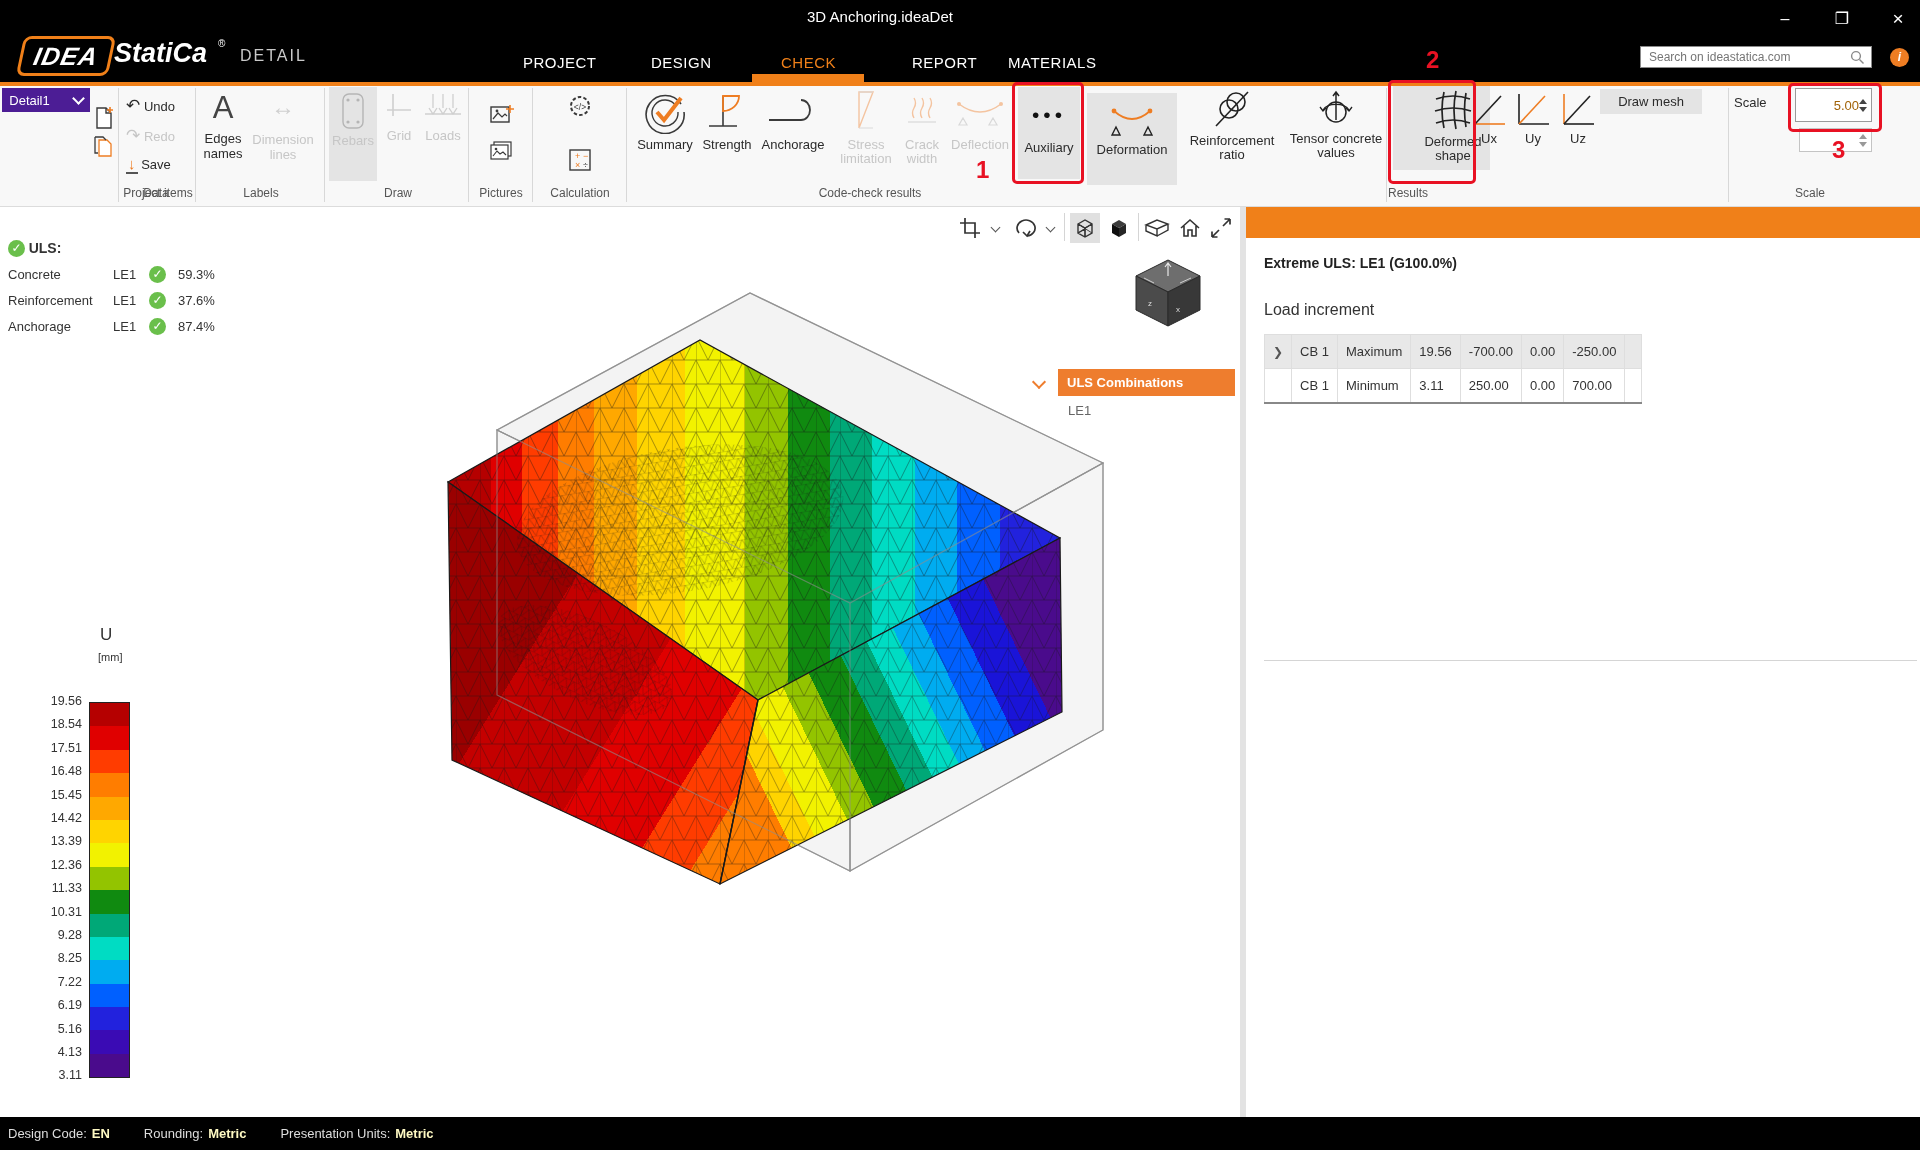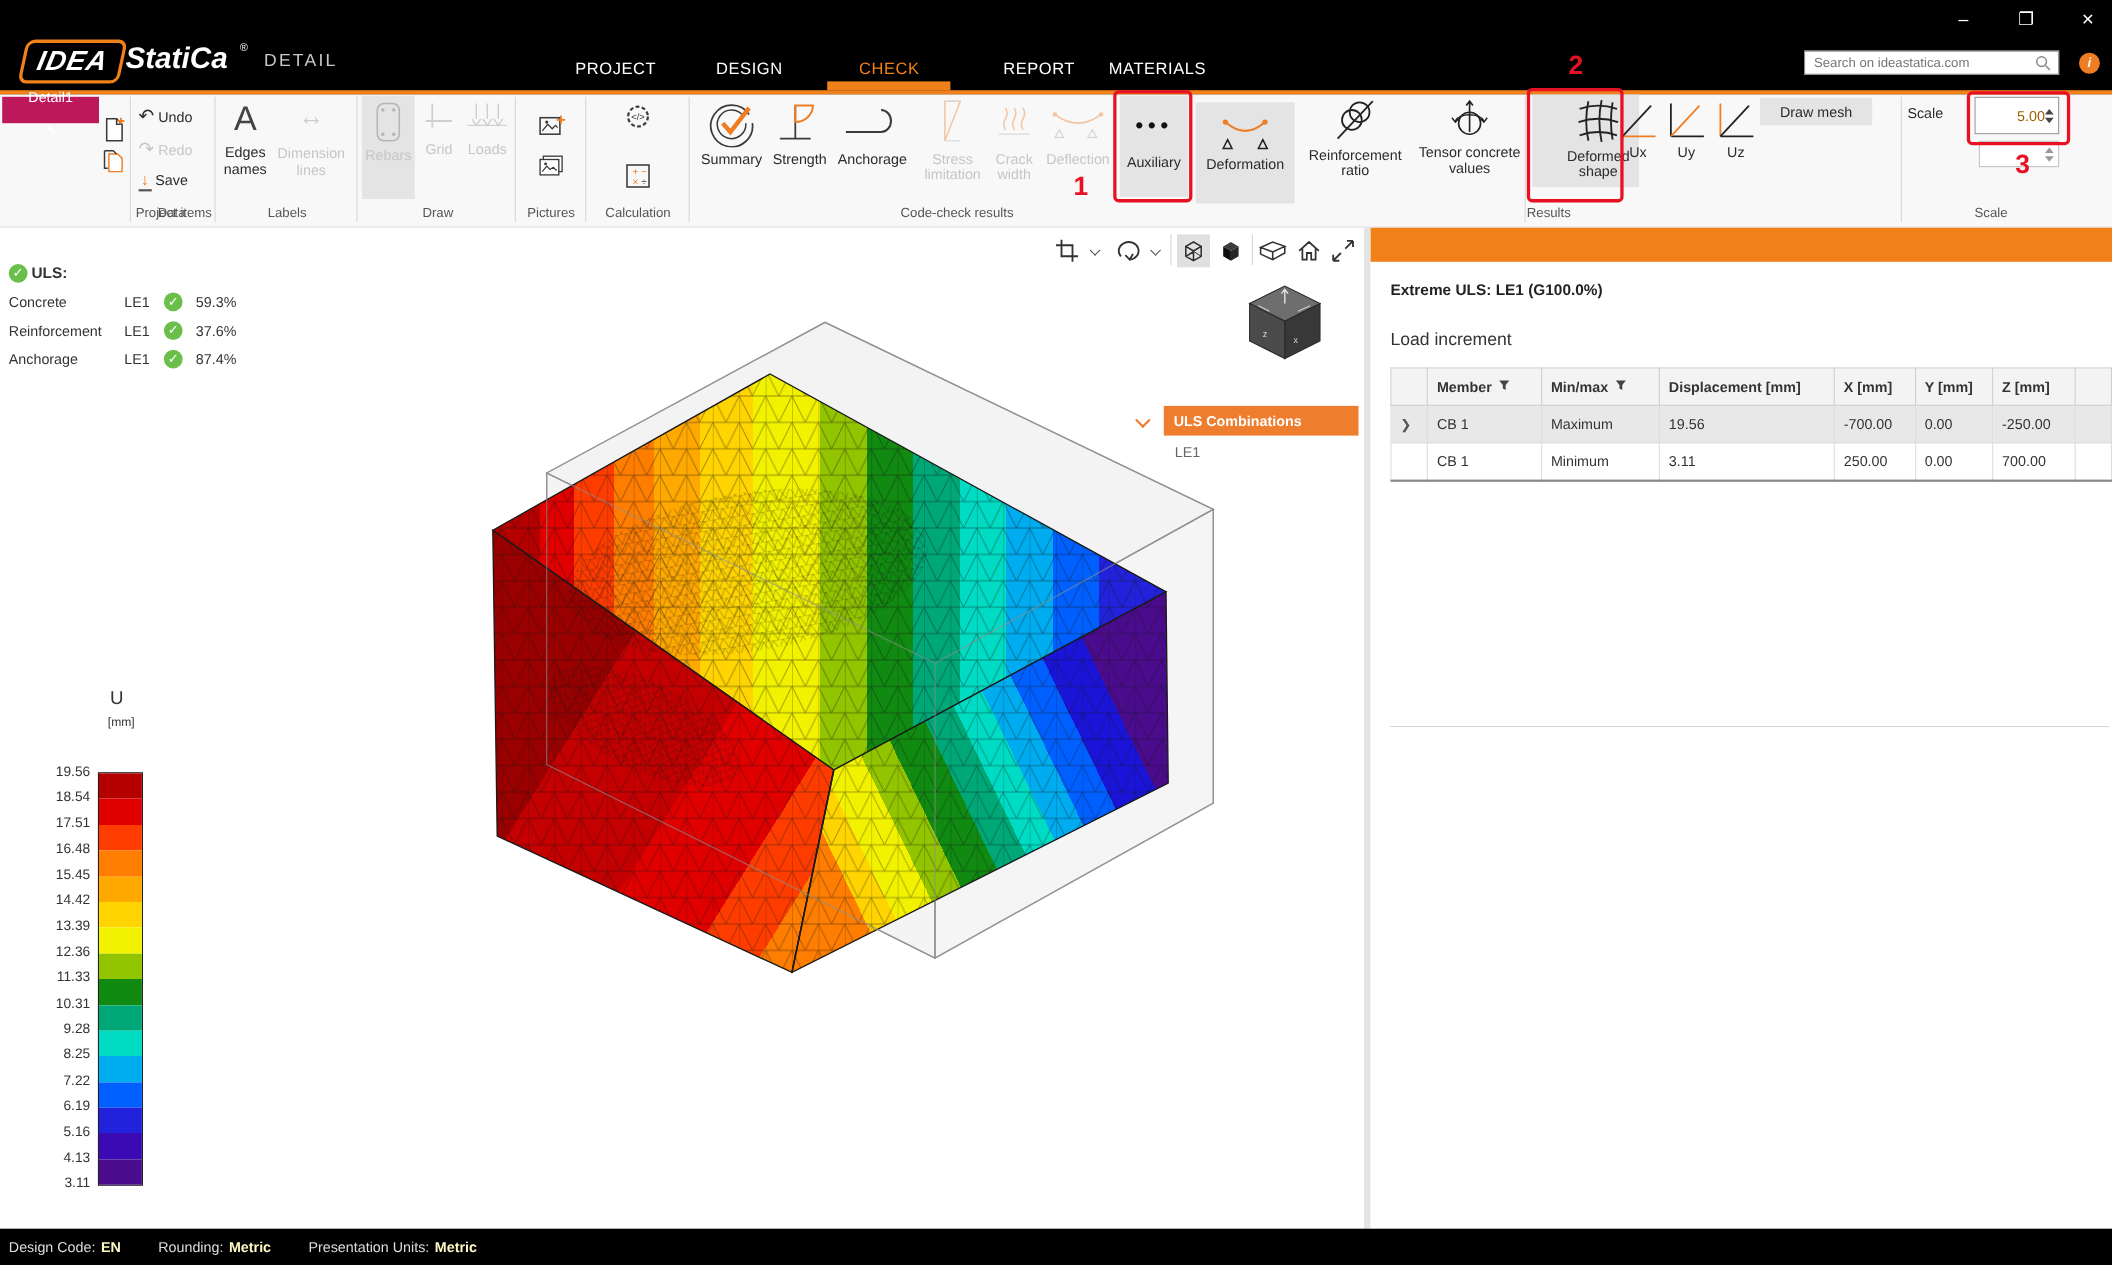--- a/index.html
+++ b/index.html
@@ -24,22 +24,22 @@
   #searchbox input{border:none;outline:none;flex:1;font-size:12px;color:#999;font-family:"Liberation Sans",sans-serif;background:transparent;}
   #info-circle{position:absolute;left:1890px;top:48px;width:19px;height:19px;border-radius:50%;background:#ee7d23;color:#fff;
                font-size:12px;font-weight:bold;text-align:center;line-height:19px;font-style:italic;}
   
   #ribbon{position:absolute;left:0;top:86px;width:1920px;height:120px;background:#f8f8f8;border-bottom:1px solid #dcdcdc;}
   .rsep{position:absolute;top:2px;width:1px;height:114px;background:#d8d8d8;}
   .rgroup-label{position:absolute;top:100px;font-size:12px;color:#555;text-align:center;}
   .rbtn{position:absolute;text-align:center;font-size:13px;color:#2b2b2b;line-height:1.12;cursor:pointer;}
   .rbtn.disabled{color:#c6c6c6;}
   .rbtn.toggled{background:#e4e4e4;}
-  #detail1-btn{position:absolute;left:2px;top:2px;width:88px;height:24px;background:#be185d;color:#fff;font-size:13px;
-               display:flex;align-items:center;justify-content:center;gap:24px;cursor:pointer;flex-direction:column;}
+  #detail1-btn{position:absolute;left:2px;top:2px;width:88px;height:24px;background:#4c1d95;color:#fff;font-size:13px;
+               display:flex;align-items:center;justify-content:center;gap:24px;cursor:pointer;}
   .chev{width:7px;height:7px;border-right:2px solid #fff;border-bottom:2px solid #fff;transform:rotate(45deg);margin-top:-3px;}
   .redbox{position:absolute;border:3px solid #e81123;border-radius:5px;pointer-events:none;}
   .rednum{position:absolute;color:#e81123;font-size:24px;font-weight:bold;z-index:60;}
   .spinner{position:absolute;background:#fff;border:1px solid #9a9a9a;display:flex;align-items:center;box-sizing:border-box;}
   .spinner .val{flex:1;text-align:right;font-size:13px;color:#a16207;}
   .spin-carets{display:flex;flex-direction:column;gap:3px;padding-right:4px;}
   .tri-up{width:0;height:0;border-left:4px solid transparent;border-right:4px solid transparent;border-bottom:5px solid #444;}
   .tri-dn{width:0;height:0;border-left:4px solid transparent;border-right:4px solid transparent;border-top:5px solid #444;}
   
   #viewport{position:absolute;left:0;top:207px;width:1240px;height:910px;background:#fff;}
@@ -86,20 +86,21 @@
   
   #statusbar{position:absolute;left:0;top:1117px;width:1920px;height:33px;background:#000;color:#ddd;font-size:13px;
              display:flex;align-items:center;gap:34px;padding-left:8px;box-sizing:border-box;}
   #statusbar b{color:#fef9c3;margin-left:5px;}
   .sb-item{display:flex;align-items:center;}
 </style>
 </head>
 <body>
 
 <div id="header">
+  <div id="win-title">3D Anchoring.ideaDet</div>
   <div class="winbtn" style="left:1763px;">–</div>
   <div class="winbtn" style="left:1820px;">❐</div>
   <div class="winbtn" style="left:1876px;font-size:19px;">×</div>
 
   <div id="logo-box">
       <span>IDEA</span>
     </div>
   <div id="logo-statica">StatiCa</div>
   <div id="logo-reg">®</div>
   <div id="logo-product">DETAIL</div>
@@ -601,34 +602,20 @@
 
 <div id="splitter"></div>
 
 <div id="rpanel">
   <div id="rpanel-orange"></div>
   <div id="extreme-title">Extreme ULS: LE1 (G100.0%)</div>
   <div id="load-label">Load increment</div>
 
   <table id="res-table">
     <tbody>
-        <tr>
-      <th style="width:18px;"></th>
-      <th style="width:92px;"><span>Member</span><span class="funnel"><svg width="11" height="11" viewBox="0 0 12 12">
-                <path d="M1 1 H11 L7.4 5.5 V10.5 L4.6 9 V5.5 Z" fill="#444"></path>
-              </svg></span></th>
-      <th style="width:96px;"><span>Min/max</span><span class="funnel"><svg width="11" height="11" viewBox="0 0 12 12">
-                <path d="M1 1 H11 L7.4 5.5 V10.5 L4.6 9 V5.5 Z" fill="#444"></path>
-              </svg></span></th>
-      <th style="width:148px;">Displacement [mm]</th>
-      <th style="width:60px;">X [mm]</th>
-      <th style="width:56px;">Y [mm]</th>
-      <th style="width:62px;">Z [mm]</th>
-      <th style="width:20px;"></th>
-    </tr>
     <tr class="sel">
       <td style="color:#555;font-size:12px;">❯</td>
       <td>CB 1</td>
       <td>Maximum</td>
       <td>19.56</td>
       <td>-700.00</td>
       <td>0.00</td>
       <td>-250.00</td>
       <td></td>
     </tr>

